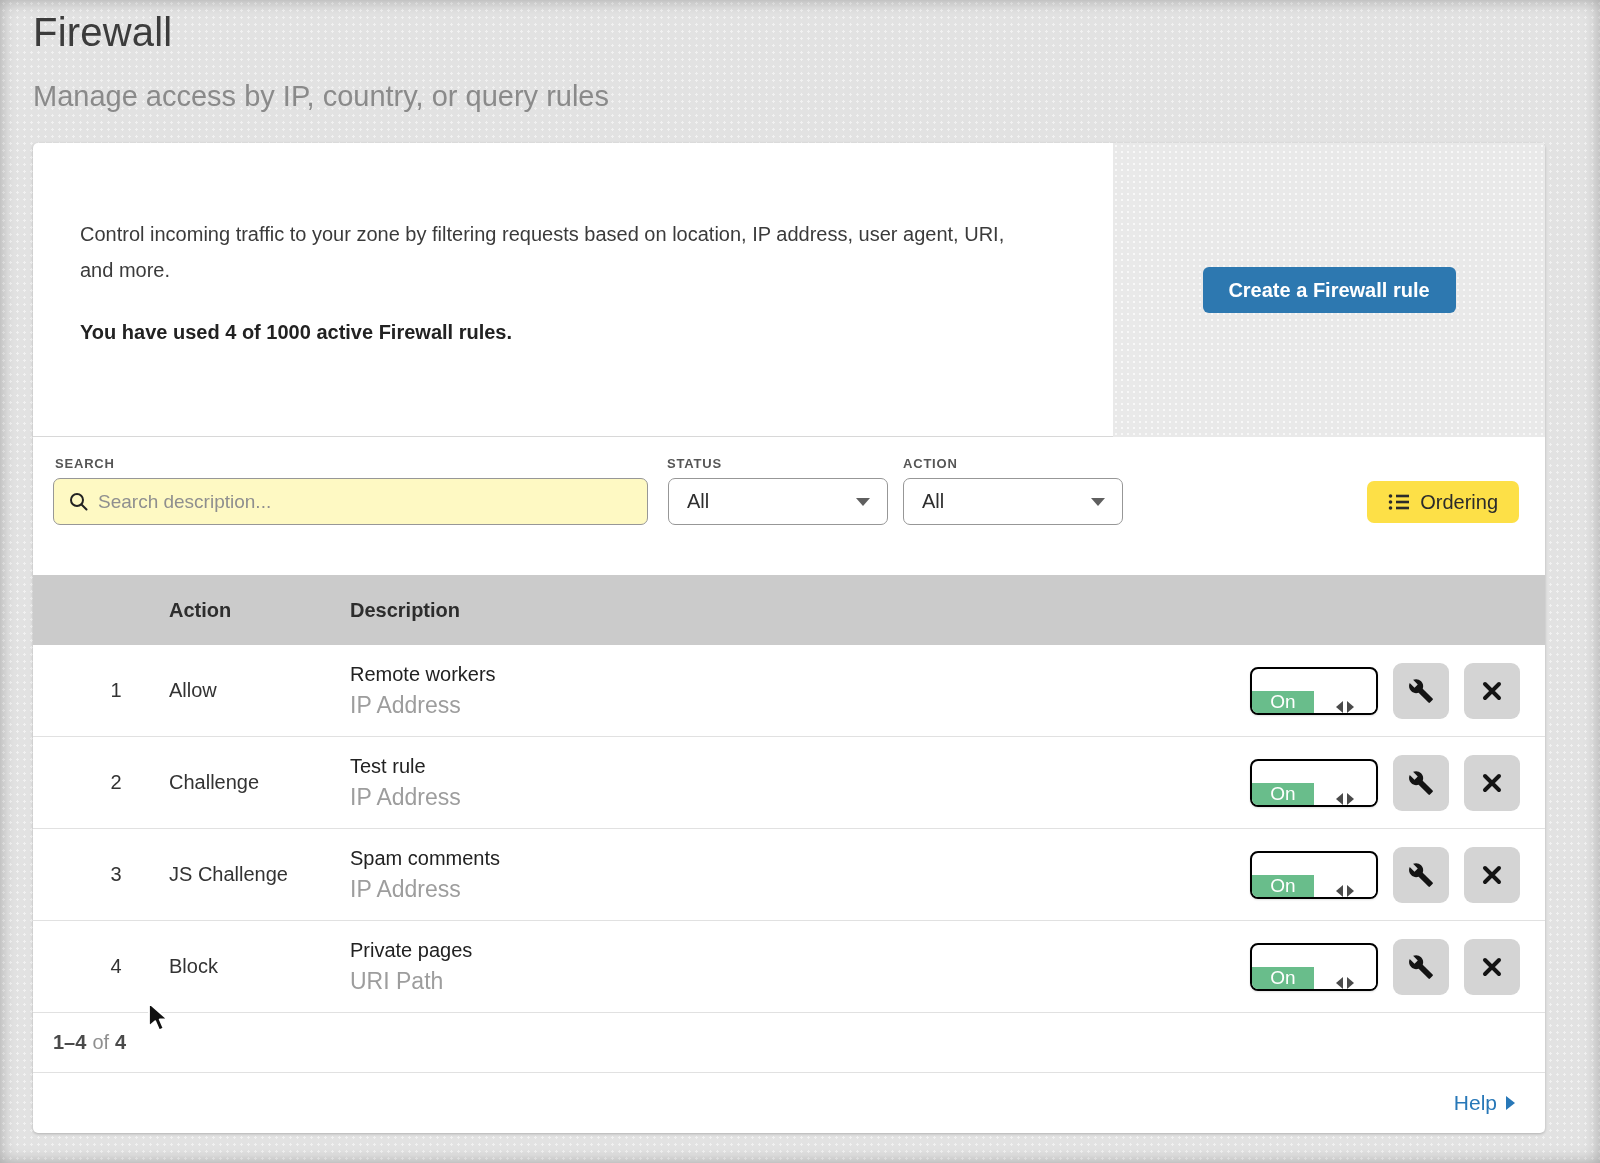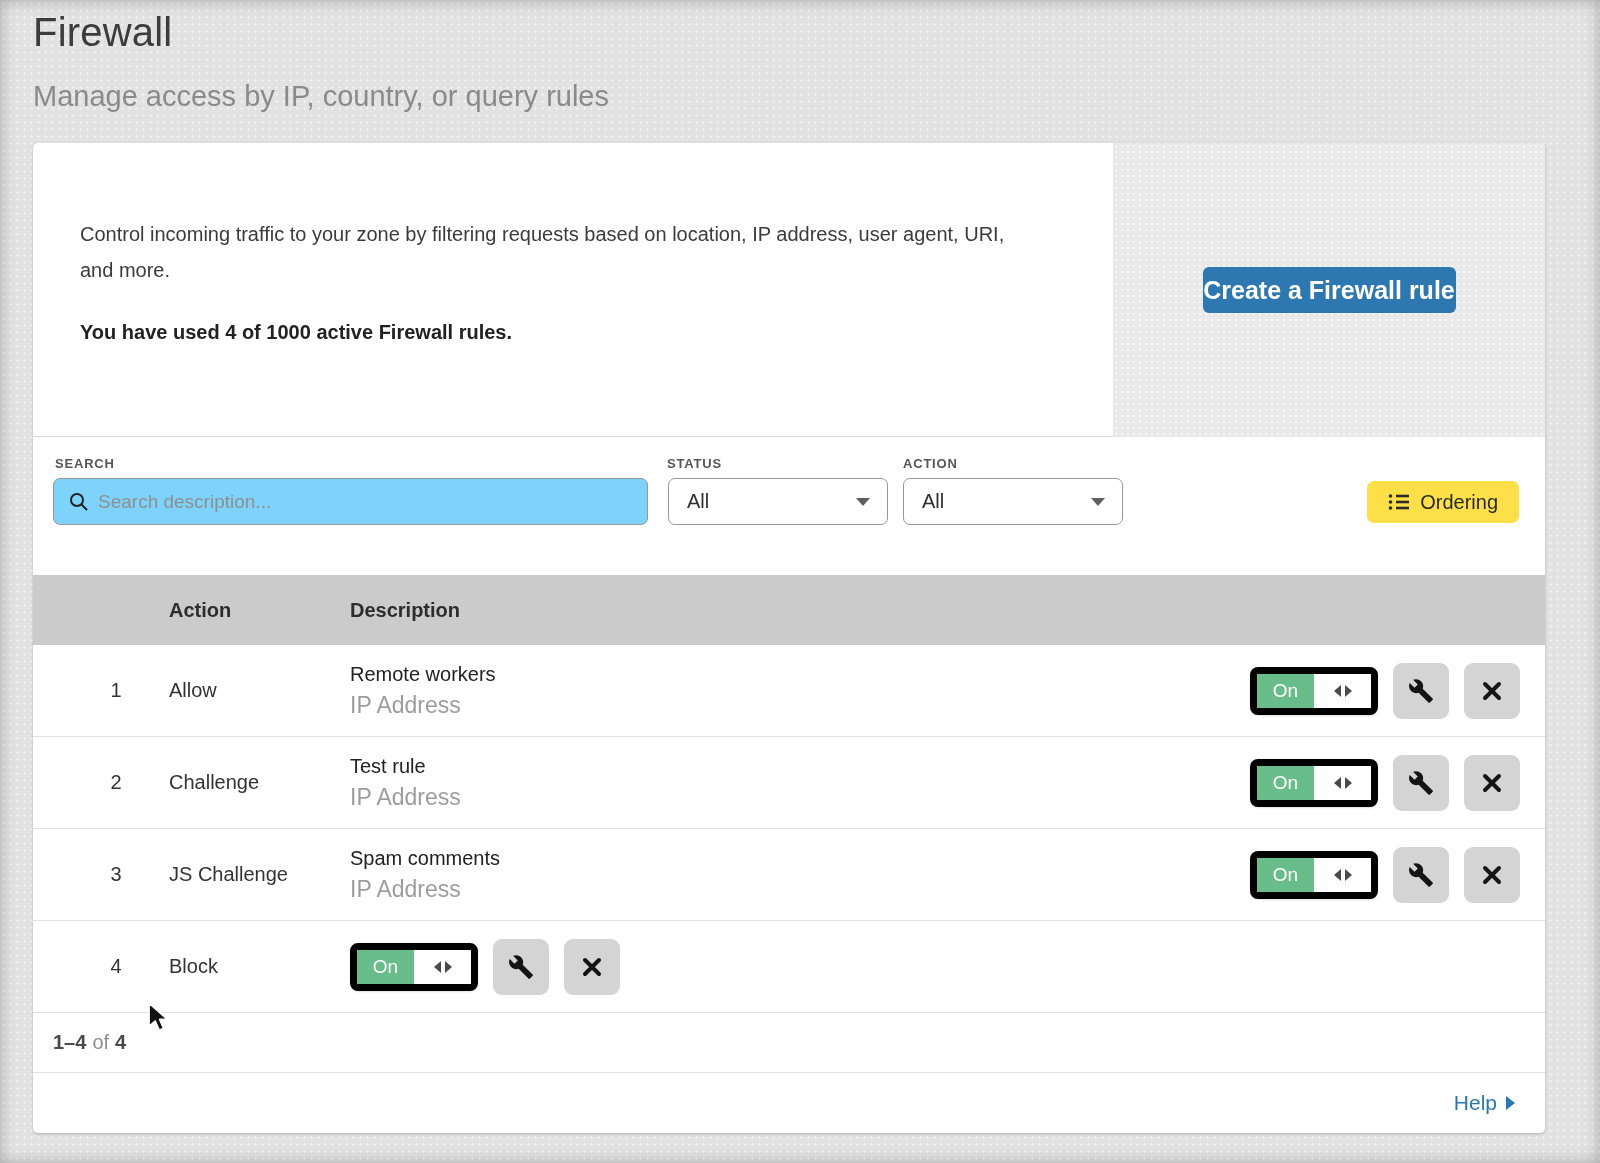--- a/index.html
+++ b/index.html
@@ -36,32 +36,32 @@
     position:absolute; right:0; top:0; width:432px; height:294px;
     background-color:#e9e9e9;
     background-image: radial-gradient(rgba(255,255,255,.7) 1px, rgba(255,255,255,0) 1.1px);
     background-size:6px 6px;
     border-radius:0 5px 0 0;
     display:flex; align-items:center; justify-content:center;
   }
   .btn-primary {
     width:253px; height:46px; border:none; border-radius:6px;
     background:#2d78b0; color:#fff; font-family:inherit;
-    font-size:25px; font-weight:600; cursor:pointer;
+    font-size:20px; font-weight:600; cursor:pointer;
   }
 
   
   .filters { position:relative; height:138px; }
   .filter-label { position:absolute; top:19px; font-size:13px; font-weight:700; letter-spacing:.8px; color:#565656; }
   .lbl-search { left:22px; }
   .lbl-status { left:634px; }
   .lbl-action { left:870px; }
   .search-box {
     position:absolute; left:20px; top:41px; width:595px; height:47px;
-    border:1px solid #979797; border-radius:7px; background:#7dd3fc;
+    border:1px solid #979797; border-radius:7px; background:#fef9c3;
     display:flex; align-items:center;
   }
   .search-box svg { margin:0 10px 0 15px; flex:0 0 auto; }
   .search-input {
     border:none; outline:none; flex:1; height:100%; background:transparent;
     font-family:inherit; font-size:19px; color:#333;
   }
   .search-input::placeholder { color:#8f8f8f; }
   .select-box {
     position:absolute; top:41px; height:47px; width:220px;
@@ -93,22 +93,22 @@
     align-items:center; padding:0 25px 0 30px;
   }
   .cell-num { text-align:center; font-size:20px; color:#333; }
   .cell-action { font-size:20px; color:#333; }
   .desc-primary { font-size:20px; color:#222; }
   .desc-secondary { margin-top:6px; font-size:23px; color:#9d9d9d; }
   .cell-controls { display:flex; align-items:center; gap:15px; }
 
   .toggle {
     width:128px; height:48px; border-radius:8px; overflow:hidden;
-    display:flex; border:7px solid #000000; background:#fff;
-    box-shadow:0 1px 2px rgba(0,0,0,.12); cursor:pointer;
+    display:flex; border:2px solid #000000; background:#fff;
+    box-shadow:0 1px 2px rgba(0,0,0,.12); cursor:pointer;align-items:flex-end;
   }
   .toggle-on {
     width:64px; background:#69bd8b; color:#fff; font-size:19px;
     display:flex; align-items:center; justify-content:center;
   }
   .toggle-handle { width:64px; display:flex; align-items:center; justify-content:center; gap:4px; background:#fff; }
   .tri-left  { width:0; height:0; border-top:6px solid transparent; border-bottom:6px solid transparent; border-right:7px solid #4a4a4a; }
   .tri-right { width:0; height:0; border-top:6px solid transparent; border-bottom:6px solid transparent; border-left:7px solid #4a4a4a; }
 
   .icon-btn {
@@ -272,20 +272,24 @@
         <svg width="24" height="24" viewBox="0 0 24 24">
           <path d="M5 5 L19 19 M19 5 L5 19" stroke="#141414" stroke-width="4" stroke-linecap="round"></path>
         </svg>
       </button>
     </div>
   </div>
 
   <div class="row">
     <div class="cell-num">4</div>
     <div class="cell-action">Block</div>
+    <div class="cell-desc">
+      <div class="desc-primary">Private pages</div>
+      <div class="desc-secondary">URI Path</div>
+    </div>
     <div class="cell-controls">
       <div class="toggle">
         <span class="toggle-on">On</span>
         <span class="toggle-handle">
           <i class="tri-left"></i>
                 <i class="tri-right"></i>
         </span>
       </div>
       <button class="icon-btn">
         <svg width="26" height="26" viewBox="0 0 24 24">

